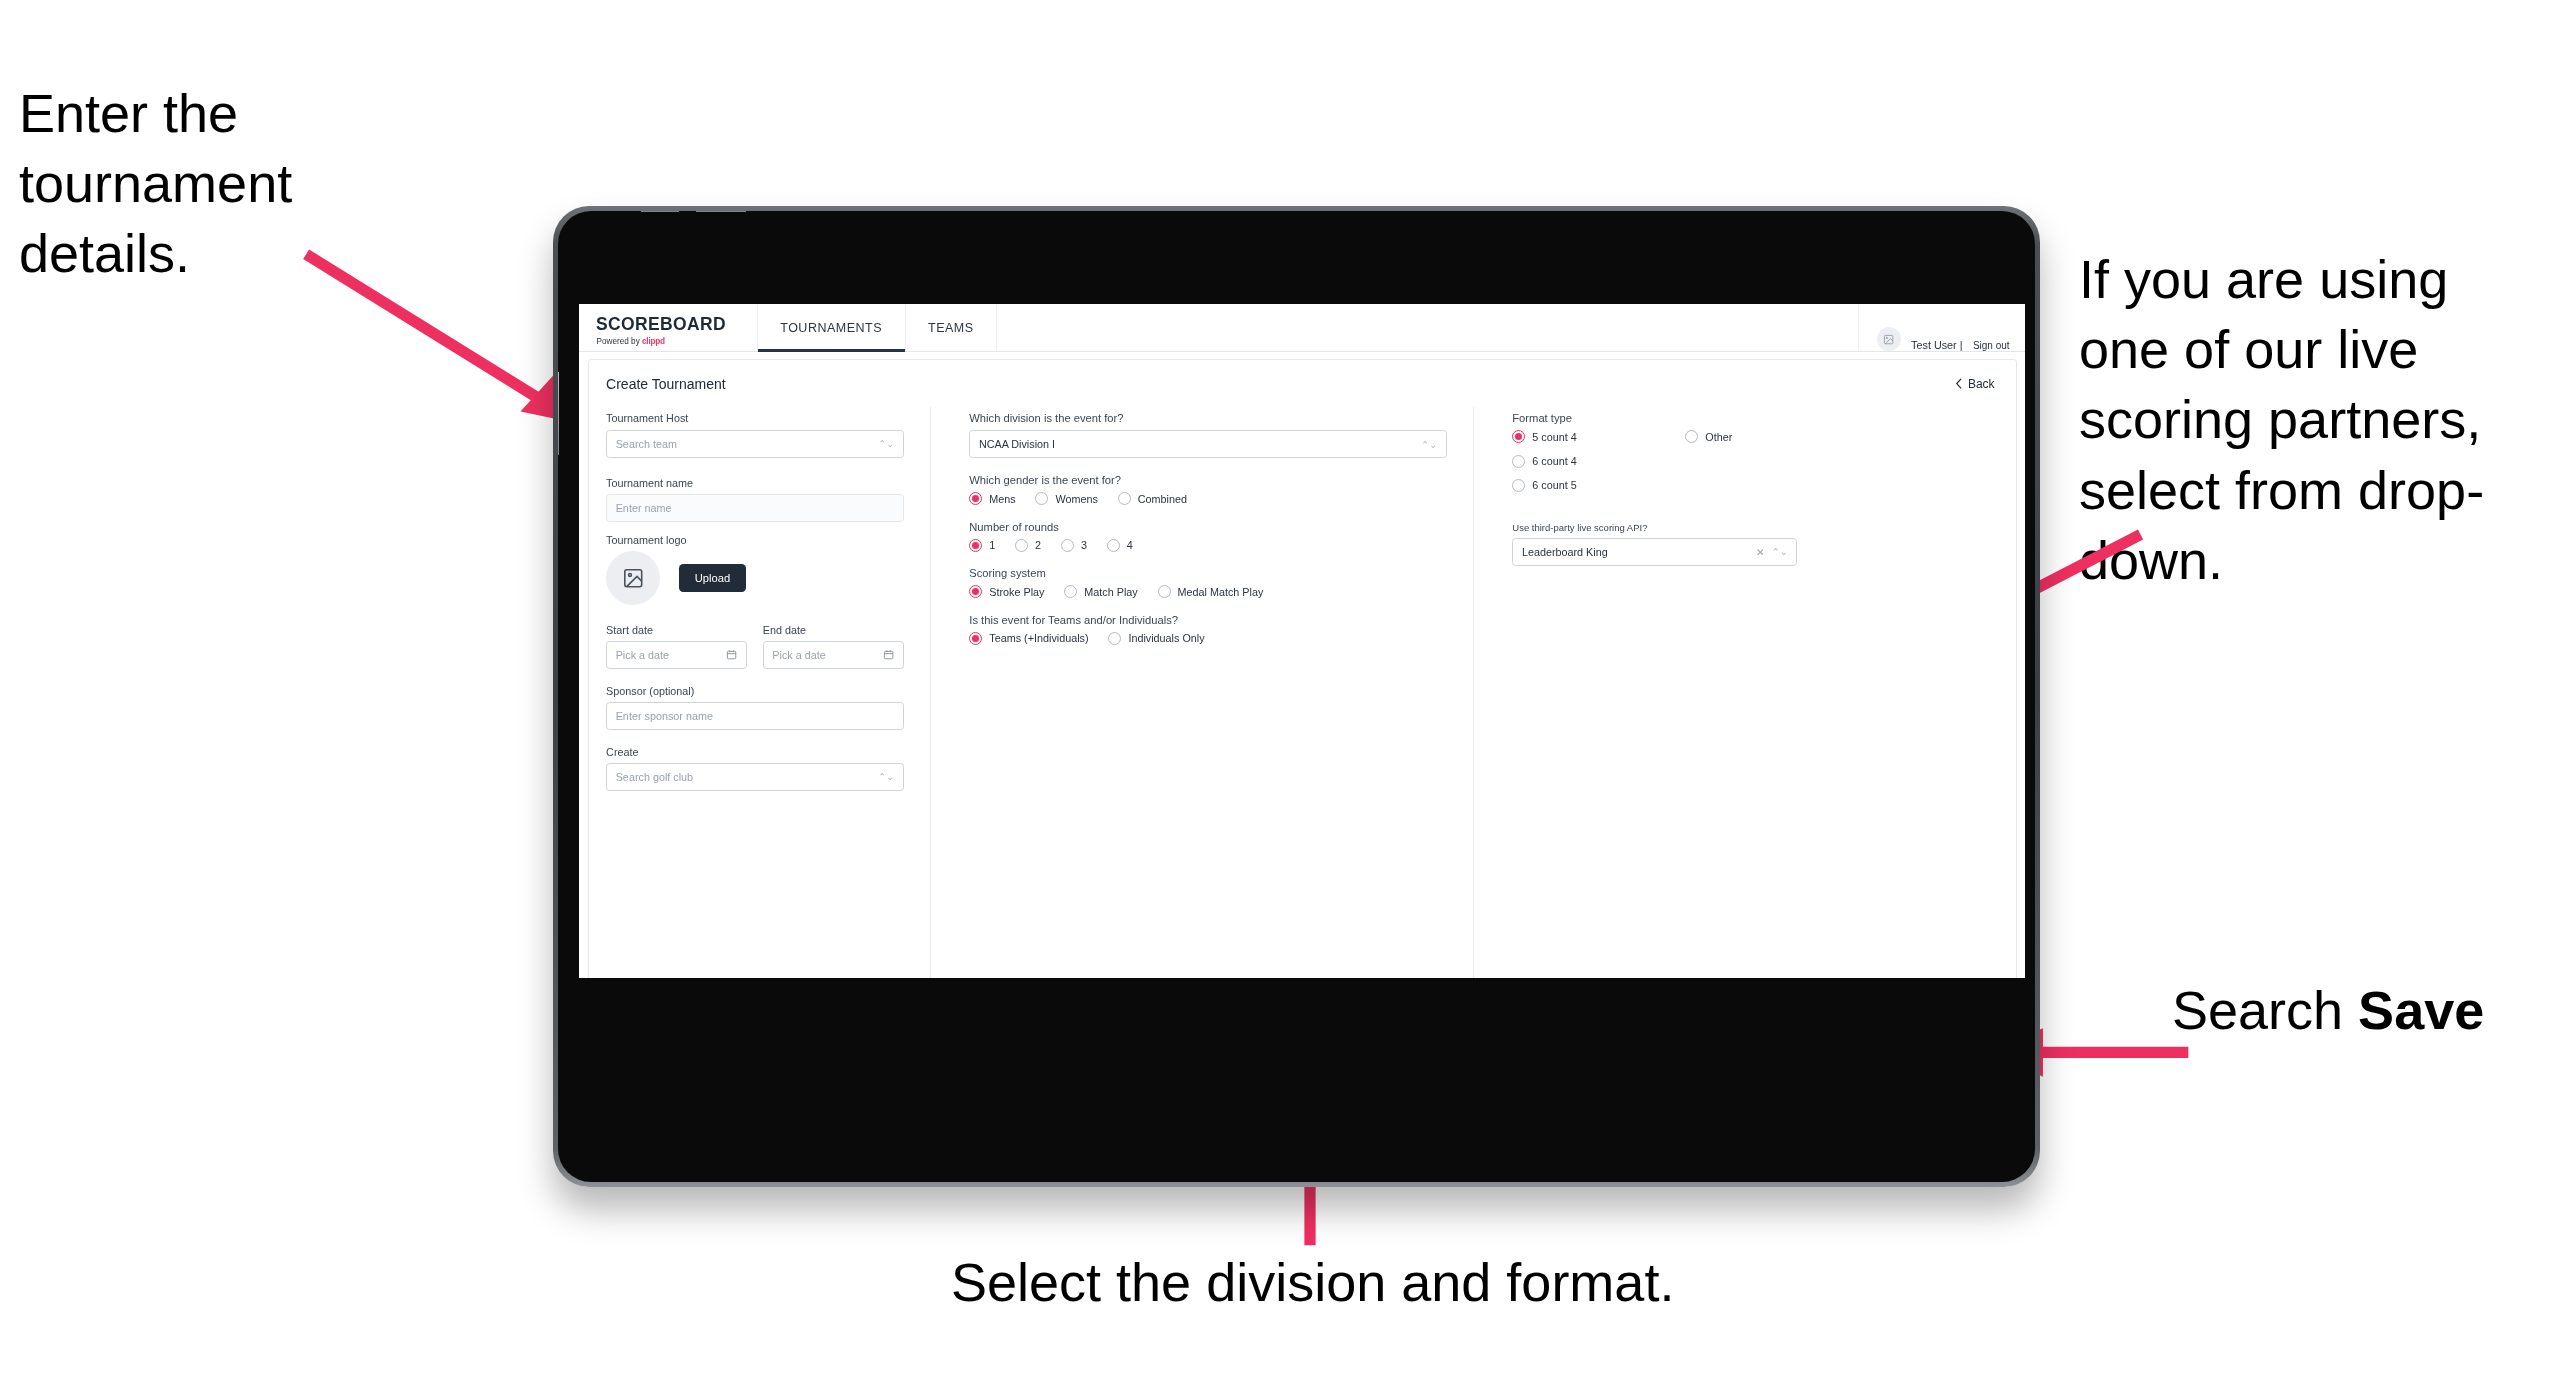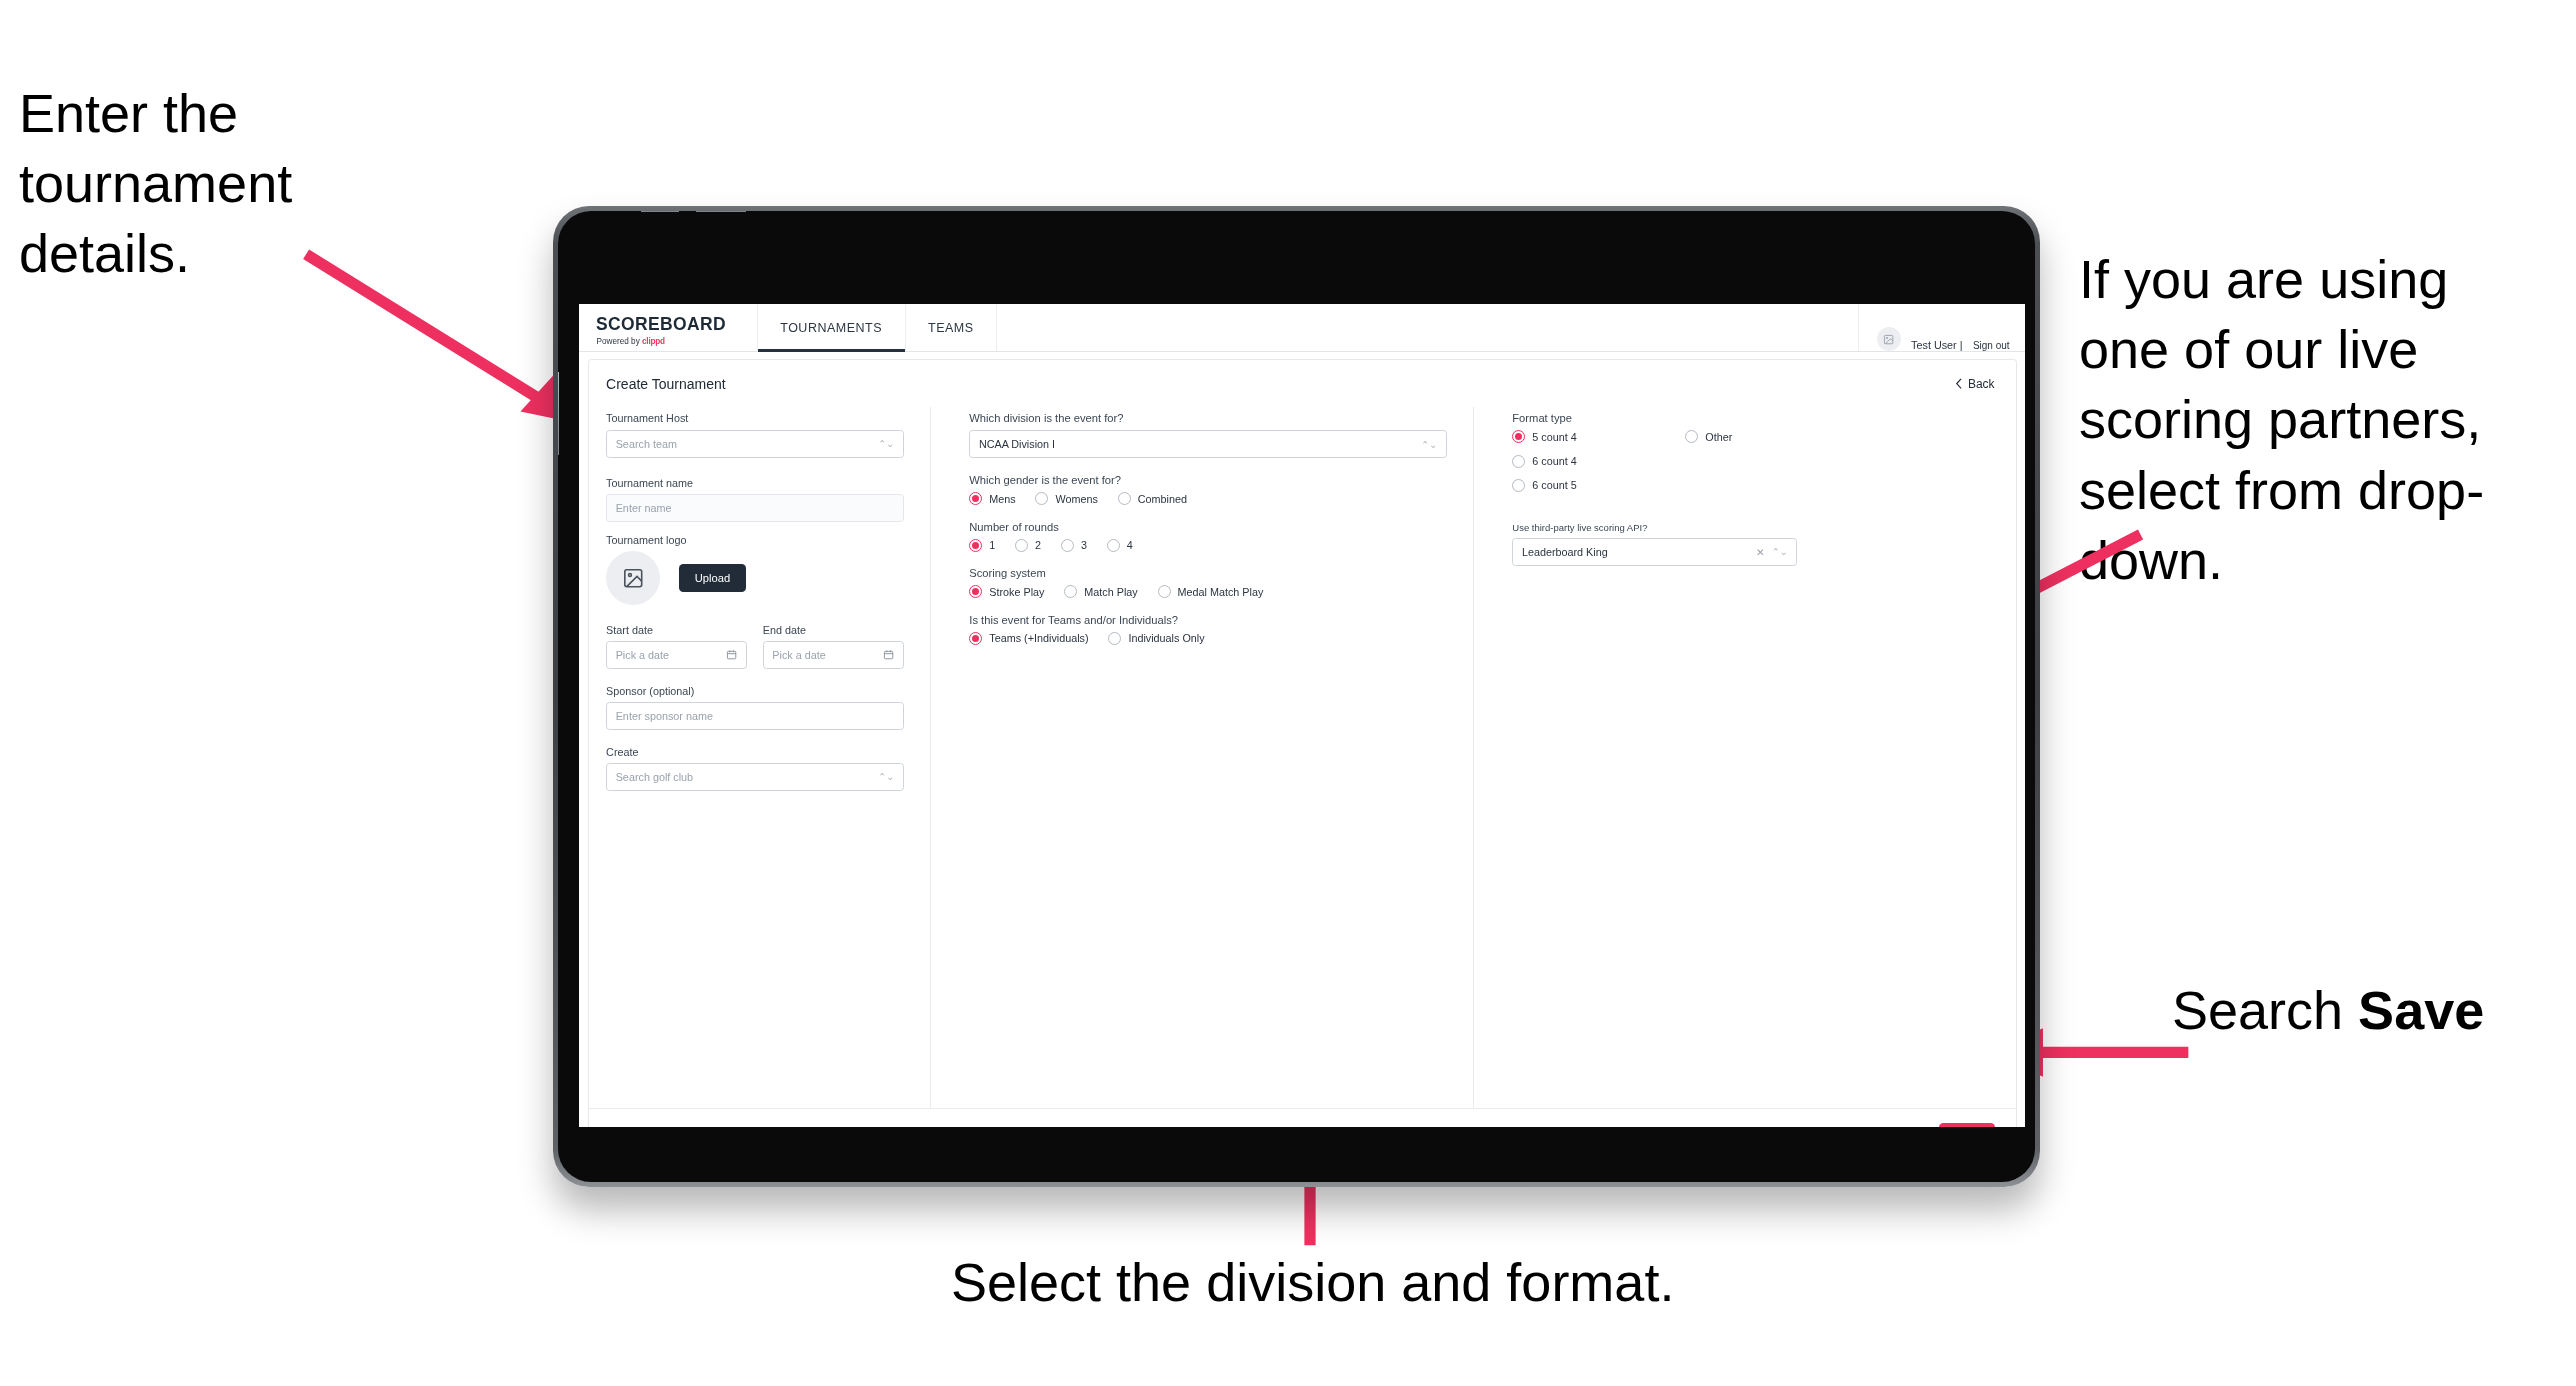--- a/index.html
+++ b/index.html
@@ -51,21 +51,21 @@
     border-radius: 2.6px;
   }
   #btn-vol-1 { left: 83px;  top: -9.5px; width: 38px; height: 10.4px; border-radius: 2.6px 2.6px 0 0;}
   #btn-vol-2 { left: 138px; top: -9.5px; width: 50px; height: 10.4px; border-radius: 2.6px 2.6px 0 0;}
   #btn-power { left: -9.5px; top: 161px; width: 10.4px; height: 83px; border-radius: 2.6px 0 0 2.6px;}
 
   
   #screen {
     position:absolute;
     left: 21px; top: 93px;
-    width: 1446px; height: 823px;
+    width: 1446px; height: 674px;
     background:#ffffff;
     overflow: hidden;
   }
 
   
   #topbar {
     height: 48px; background:#fff;
     display:flex; align-items:stretch;
     border-bottom: 0.9px solid #e3e5e8;
     position: relative;

